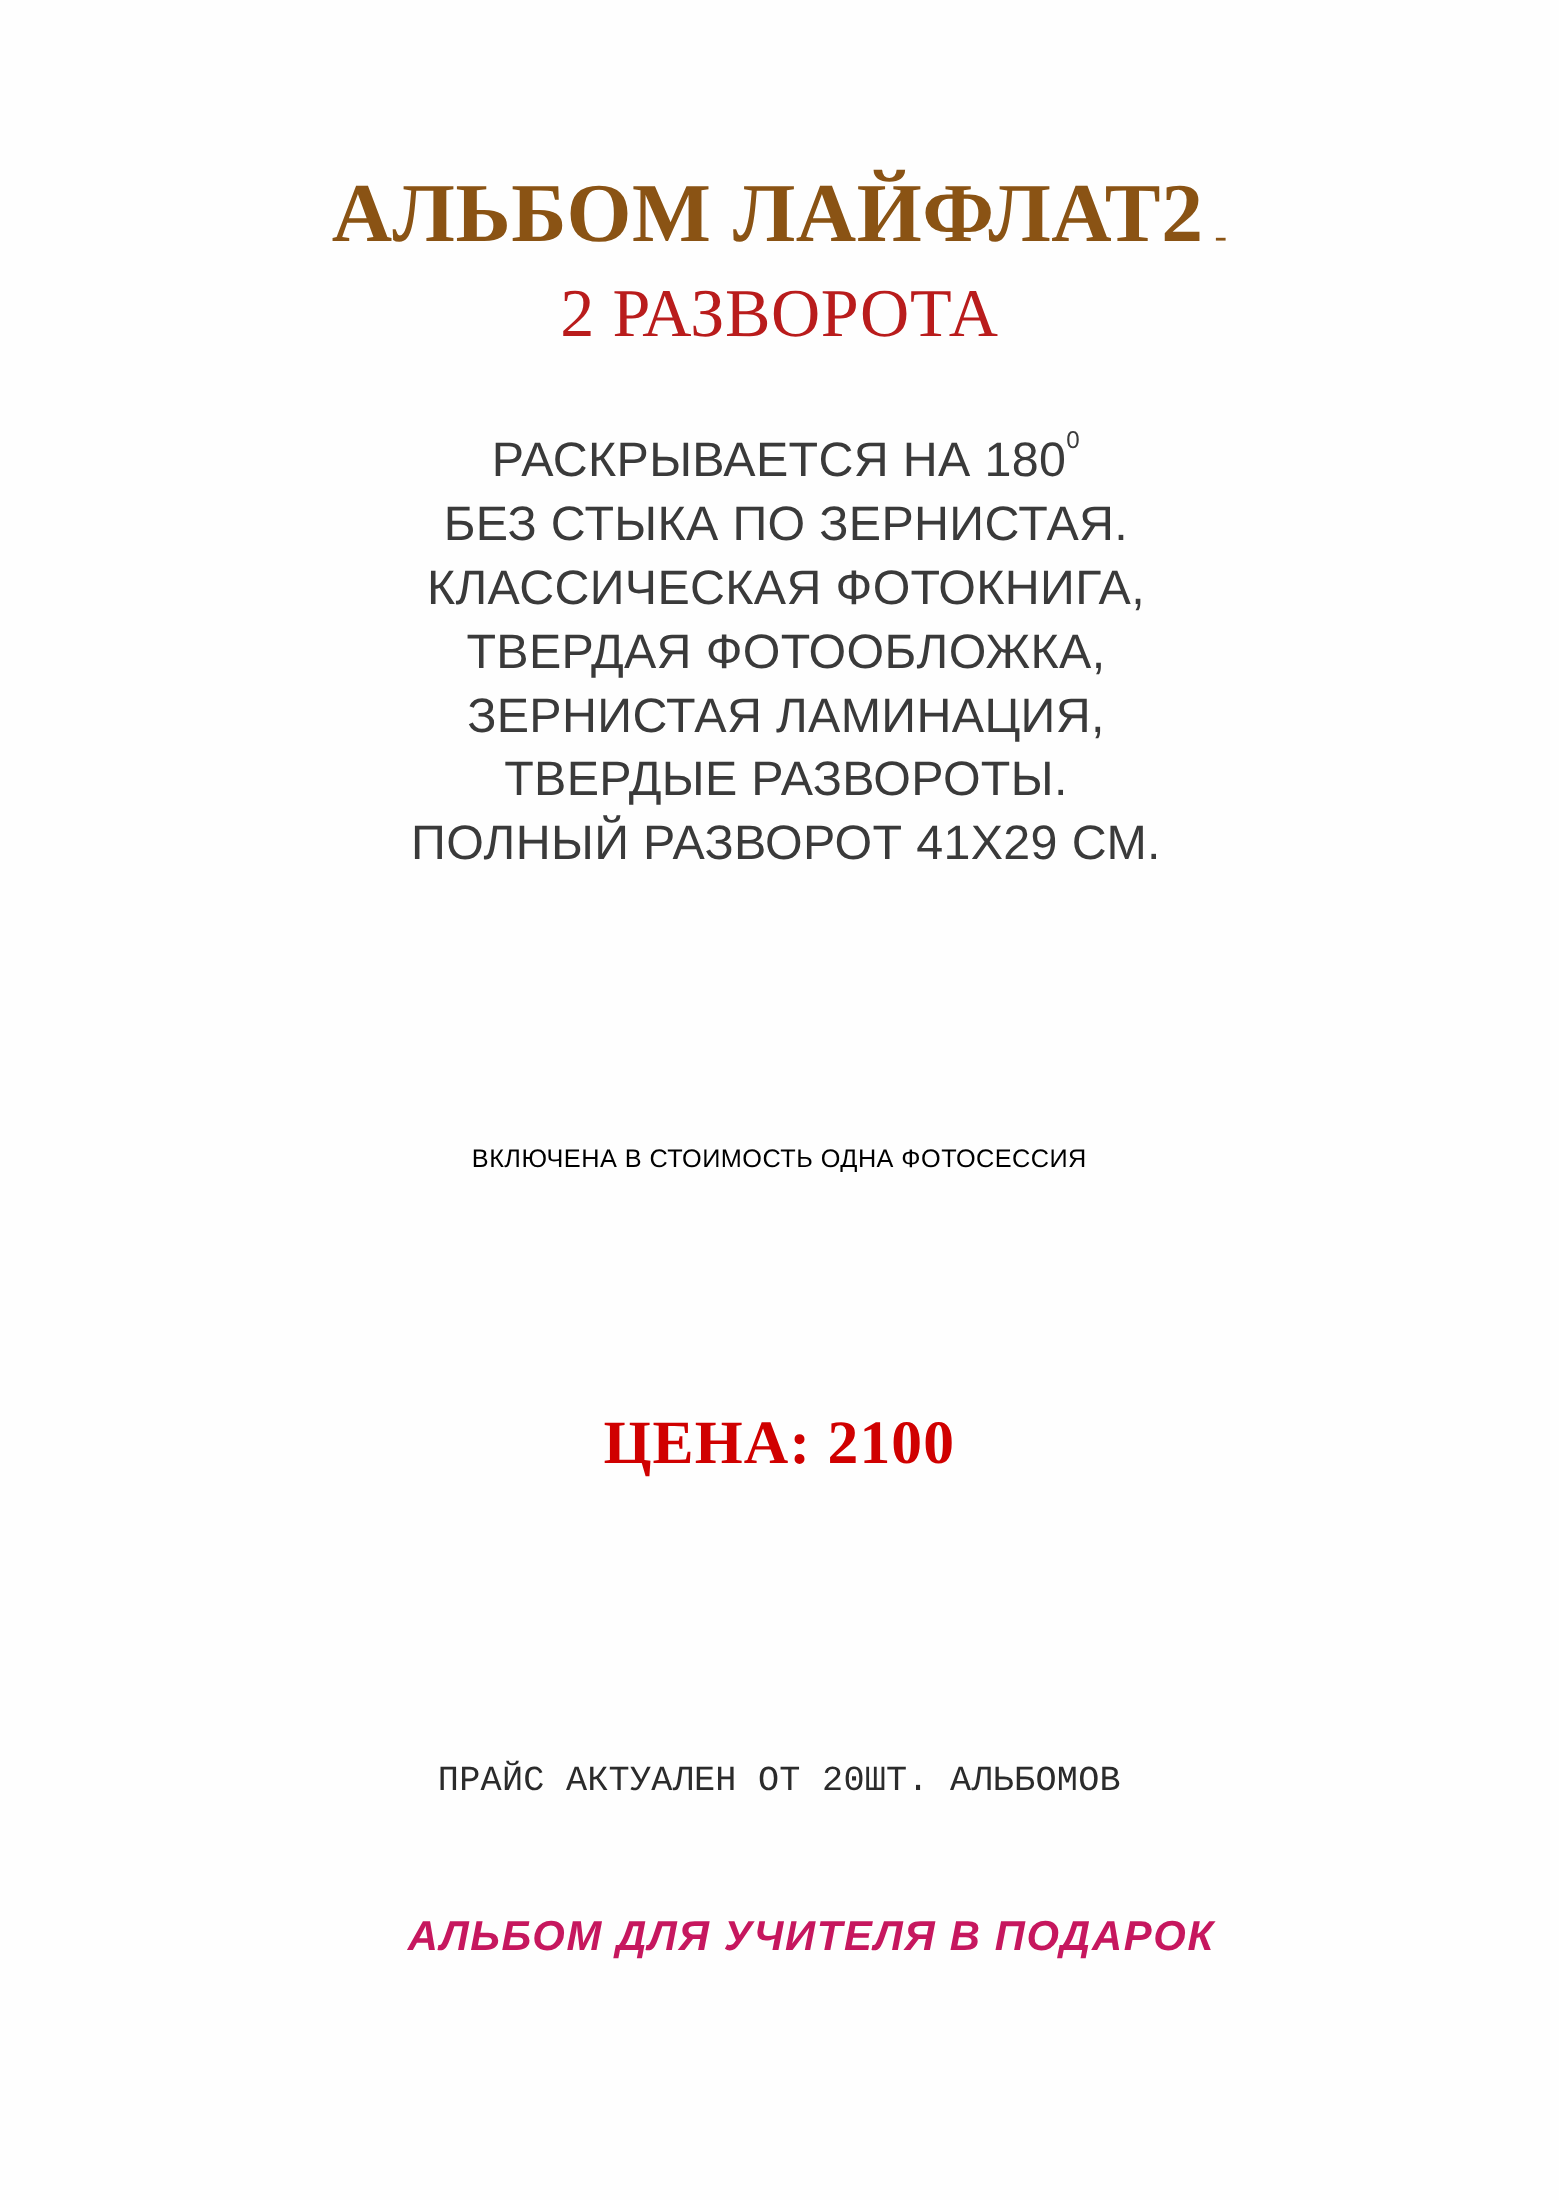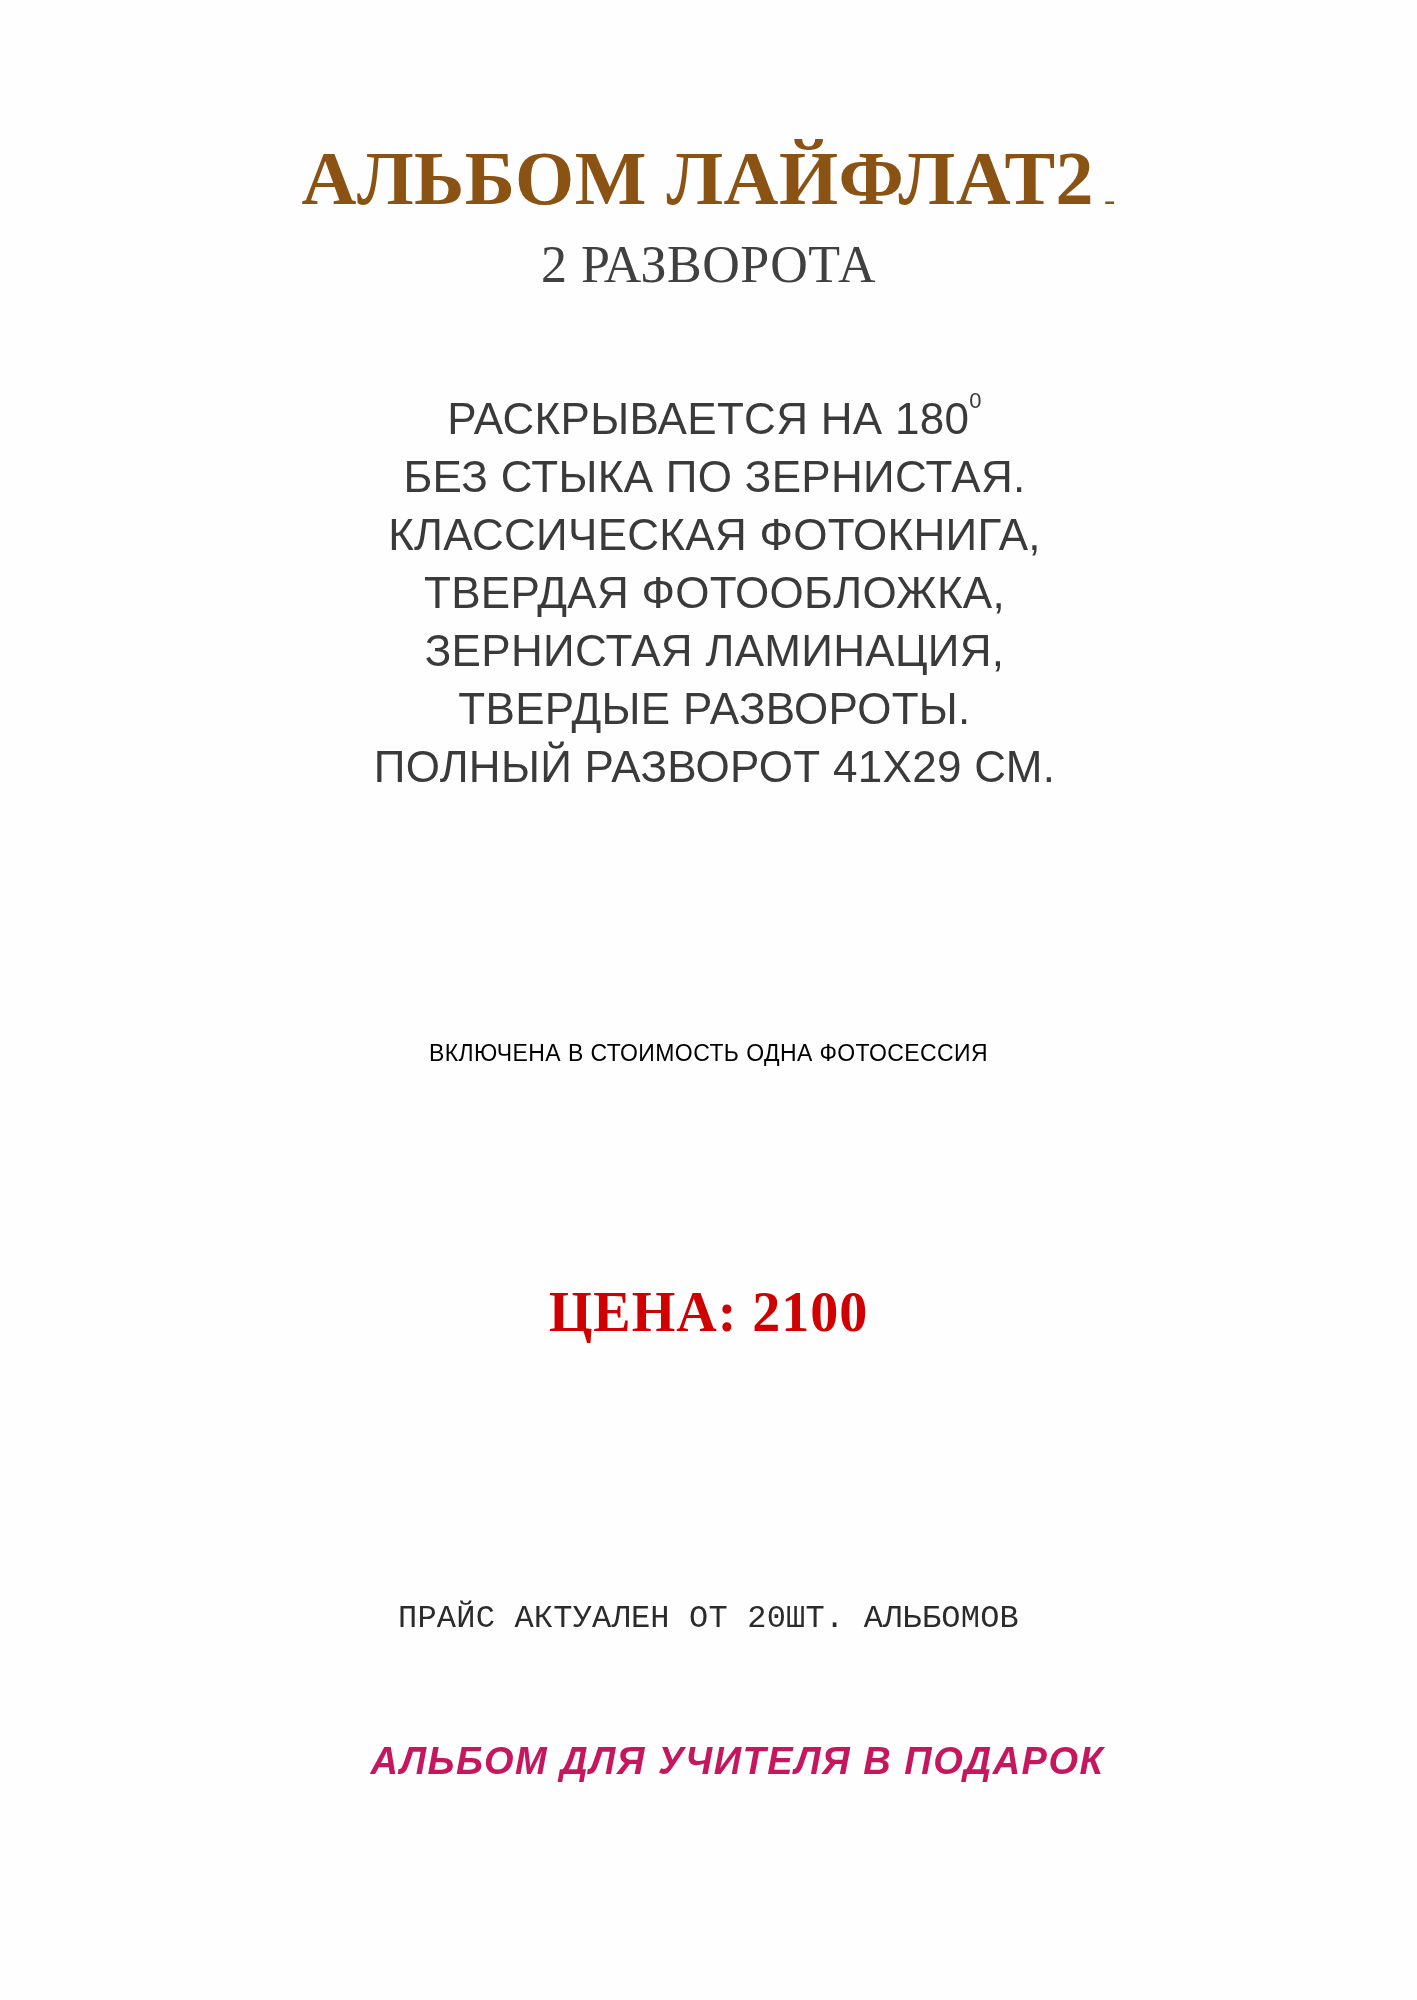--- a/index.html
+++ b/index.html
@@ -31,32 +31,33 @@
     text-align: center;
   }
   .title-main {
     font-family: "Liberation Serif", serif;
     font-weight: bold;
     font-size: 76px;
     letter-spacing: 0.5px;
     color: #8a5314;
     line-height: 1.0;
     display: inline-block;
+    margin-top: 16px;
   }
   .title-dash {
     font-family: "Liberation Serif", serif;
     font-size: 34px;
     color: #8a5314;
     vertical-align: middle;
     margin-left: 10px;
   }
   .title-sub {
     font-family: "Liberation Serif", serif;
-    font-size: 52px;
-    color: #404040;
+    font-size: 62px;
+    color: #b91c1c;
     margin-top: 16px;
     letter-spacing: 0.5px;
   }
 
   
   .desc-block {
     position: absolute;
     top: 390px;
     left: 0;
     width: 100%;

